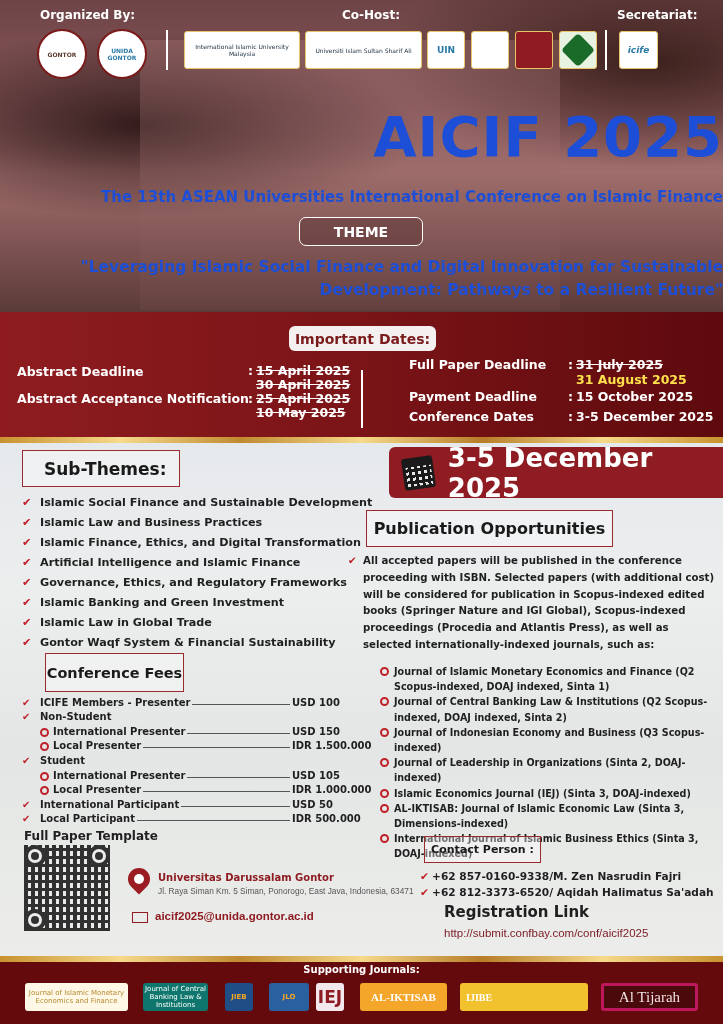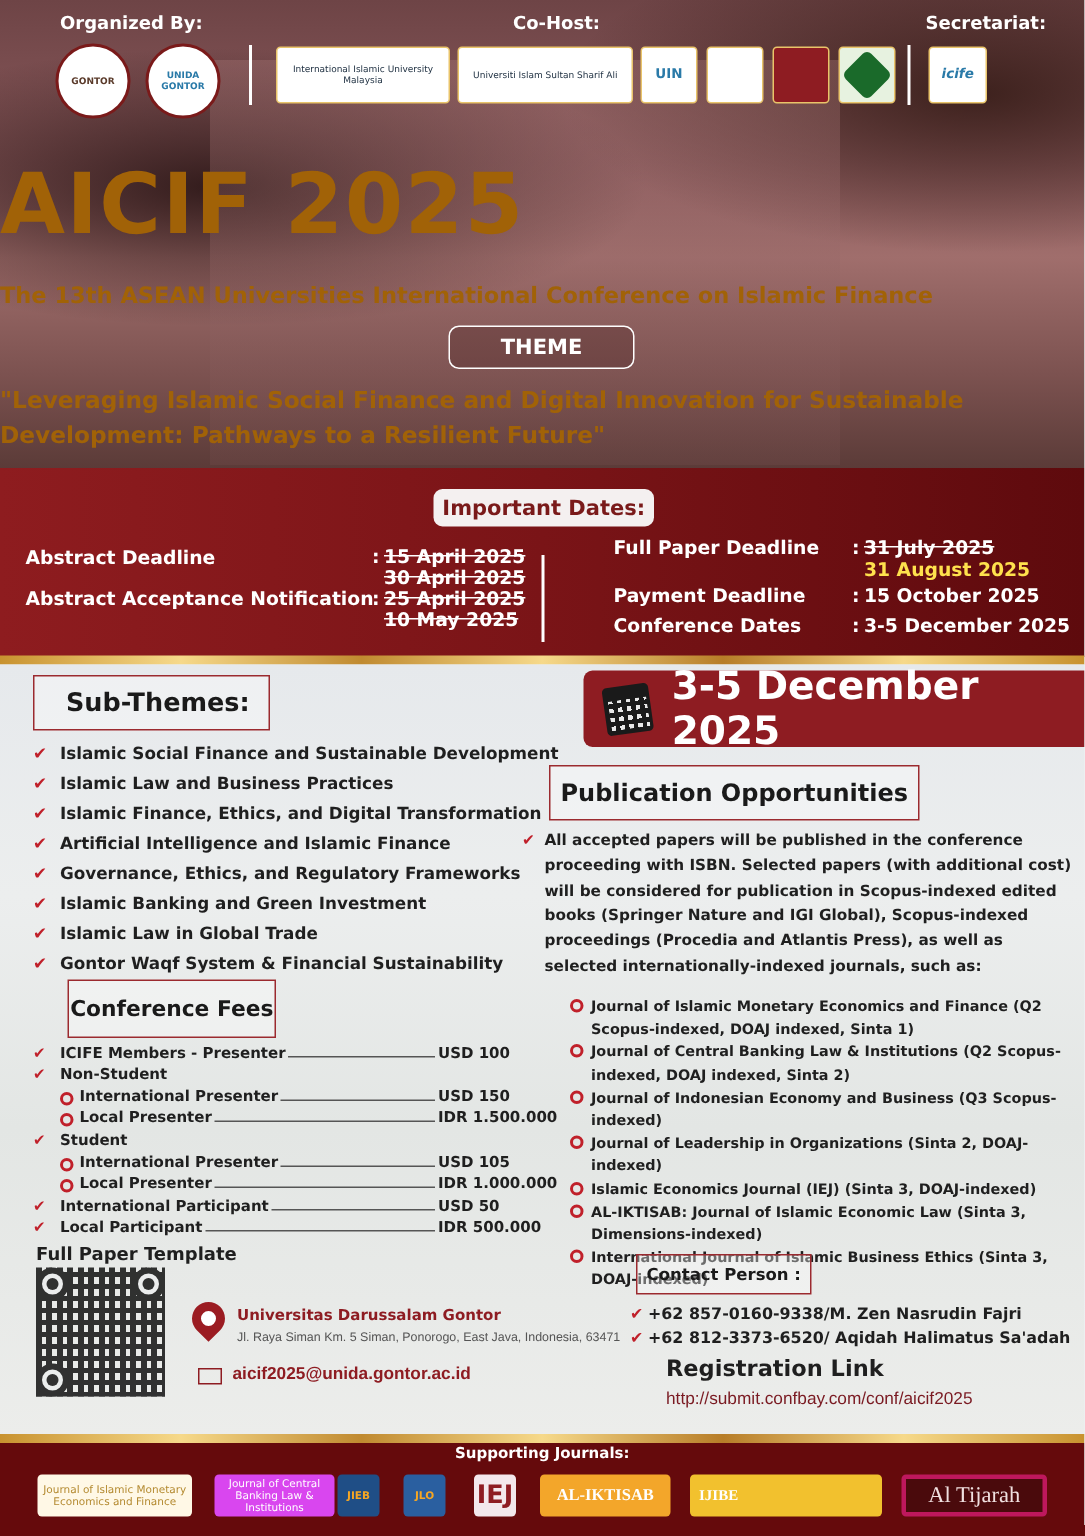--- a/index.html
+++ b/index.html
@@ -6,21 +6,21 @@
 body{width:723px;height:1024px;overflow:hidden;font-family:"DejaVu Sans","Liberation Sans",sans-serif;background:#eef0f1;position:relative}
 .hero{position:absolute;left:0;top:0;width:723px;height:312px;background:
  radial-gradient(ellipse at 20% 40%,rgba(40,20,20,.9) 0%,rgba(40,20,20,0) 35%),
  radial-gradient(ellipse at 90% 20%,rgba(50,25,20,.85) 0%,rgba(50,25,20,0) 30%),
  linear-gradient(180deg,#6e4446 0%,#8a5a5c 35%,#a06e6c 55%,#7c5250 80%,#5b3b38 100%);}
 .hero .bldg{position:absolute;left:140px;top:40px;width:420px;height:270px;background:linear-gradient(180deg,rgba(170,120,120,.35),rgba(120,80,80,.25));}
 .hdr-label{position:absolute;color:#fff;font-weight:bold;font-size:12px}
 .logo-circle{position:absolute;width:50px;height:50px;border-radius:50%;background:#fff;border:2px solid #7a1a1a;display:flex;align-items:center;justify-content:center;font-size:6px;color:#5a3a2a;font-weight:bold;text-align:center}
 .logo-box{position:absolute;height:38px;top:31px;background:#fff;border:1.5px solid #e9c46a;border-radius:3px;display:flex;align-items:center;justify-content:center;font-size:6px;color:#234;text-align:center;overflow:hidden}
 .vsep{position:absolute;width:2px;background:#fff;top:30px;height:40px}
-.title{position:absolute;left:0;width:723px;text-align:left;color:#a16207;font-weight:bold}
+.title{position:absolute;left:0;width:723px;text-align:right;color:#1d4ed8;font-weight:bold}
 .theme-pill{position:absolute;left:299px;top:217px;width:124px;height:29px;border:1.5px solid #fff;border-radius:7px;background:rgba(80,40,40,.35);color:#fff;font-weight:bold;font-size:14px;display:flex;align-items:center;justify-content:center}
 .dates-band{position:absolute;left:0;top:312px;width:723px;height:126px;background:linear-gradient(90deg,#8e1c1f 0%,#7a1417 50%,#5e0a0d 100%)}
 .gold{position:absolute;left:0;width:723px;height:6px;background:linear-gradient(90deg,#c8922f,#f6d98a,#c08a30,#f6d98a,#b77d28,#f6d98a,#c8922f)}
 .imp-pill{position:absolute;left:289px;top:326px;width:147px;height:25px;background:#f4f0f0;border-radius:6px;color:#7a1a1a;font-weight:bold;font-size:14px;display:flex;align-items:center;justify-content:center}
 .dl{position:absolute;color:#fff;font-weight:bold;font-size:12.5px;white-space:nowrap}
 .strike{text-decoration:line-through}
 .yellow{color:#ffe14d}
 .main-bg{position:absolute;left:0;top:443px;width:723px;height:515px;background:linear-gradient(180deg,#e6e9ec 0%,#eceeee 30%,#e3e6e4 60%,#ecedeb 100%)}
 .boxed{position:absolute;border:1.5px solid #9b2a2f;background:rgba(255,255,255,.35);font-weight:bold;color:#1a1a1a;display:flex;align-items:center;justify-content:center}
 .check{color:#c0202a;font-weight:bold;display:inline-block;width:18px}
@@ -225,27 +225,27 @@
 </div>
 <div style="position:absolute;left:444px;top:903px;font-size:15px;font-weight:bold;color:#1f1f1f">Registration Link</div>
 <div style="position:absolute;left:444px;top:927px;font-size:11.5px;color:#7a1a22;font-family:'Liberation Sans',sans-serif">http://submit.confbay.com/conf/aicif2025</div>
 
 <div class="gold" style="top:956px"></div>
 <div class="footer"></div>
 <div style="position:absolute;left:0;top:964px;width:723px;text-align:center;color:#fff;font-weight:bold;font-size:10px">Supporting Journals:</div>
 <div class="sj" style="left:25px;width:103px;background:#fff8e6;color:#b48a30">
     <span>Journal of Islamic Monetary Economics and Finance</span>
   </div>
-<div class="sj" style="left:143px;width:80px;background:#d946ef;color:#fff">
+<div class="sj" style="left:143px;width:65px;background:#0f766e;color:#fff">
     <span>Journal of Central Banking Law &amp; Institutions</span>
   </div>
 <div class="sj" style="left:225px;width:28px;background:#1f4e86;color:#f5a623;font-weight:bold">
     <span>JIEB</span>
   </div>
-<div class="sj" style="left:269px;width:28px;background:#2a5fa0;color:#f5a623;font-weight:bold">
+<div class="sj" style="left:269px;width:40px;background:#2a5fa0;color:#f5a623;font-weight:bold">
     <span>JLO</span>
   </div>
 <div class="sj" style="left:316px;width:28px;background:#f3e8ec;color:#8e1c22;font-weight:bold;font-size:17px">
     <span>IEJ</span>
   </div>
 <div class="sj" style="left:360px;width:87px;background:#f3a62a;color:#fff;font-size:11px;font-family:'Liberation Serif',serif;font-weight:bold">
     <span>AL-IKTISAB</span>
   </div>
 <div class="sj" style="left:460px;width:128px;background:#f2c12e;color:#fff;font-size:10px;font-family:'Liberation Serif',serif;font-weight:bold;justify-content:flex-start;padding-left:6px">
     <span>IJIBE</span>

